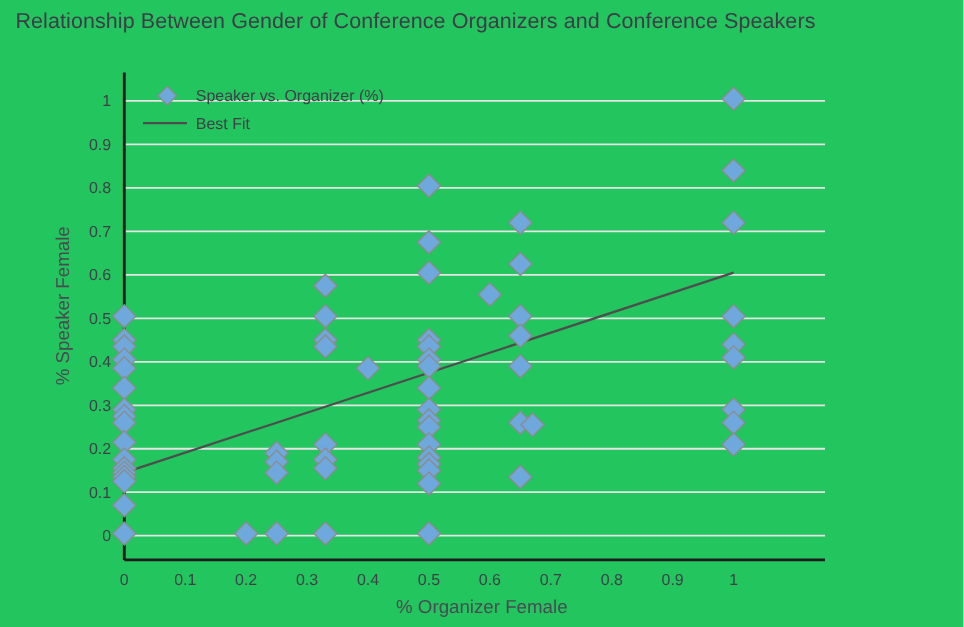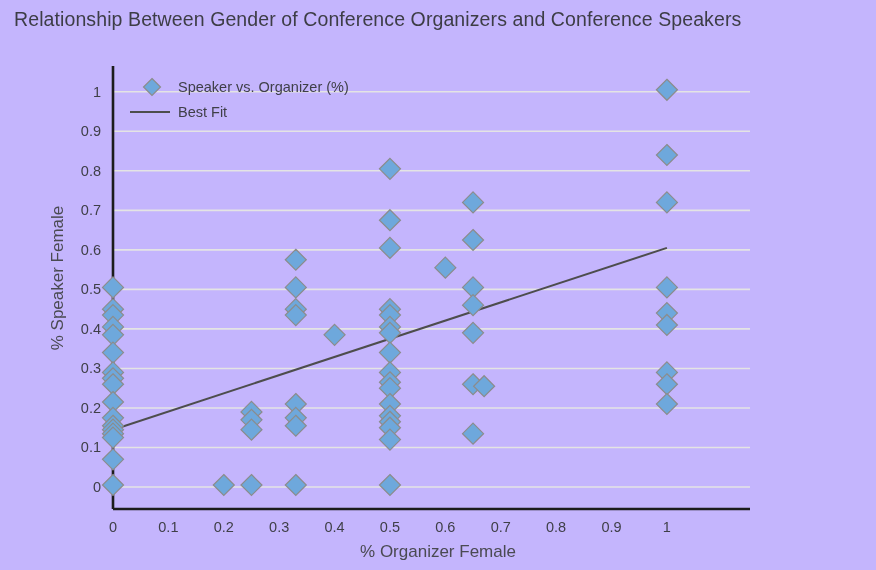--- a/index.html
+++ b/index.html
@@ -5,21 +5,21 @@
   * { box-sizing: border-box; }
   html, body {
     margin: 0; padding: 0;
     background: #ffffff;
     font-family: "Liberation Sans", sans-serif;
   }
   #figure {
     position: relative;
     width: 876px;
     height: 570px;
-    background: #c4b5fd;
+    background: #22c55e;
     overflow: hidden;
   }
   #chart-title {
     position: absolute;
     left: 14px;
     top: 8px;
     width: 860px;
     font-size: 19.5px;
     color: #3d3d46;
     letter-spacing: 0.1px;

